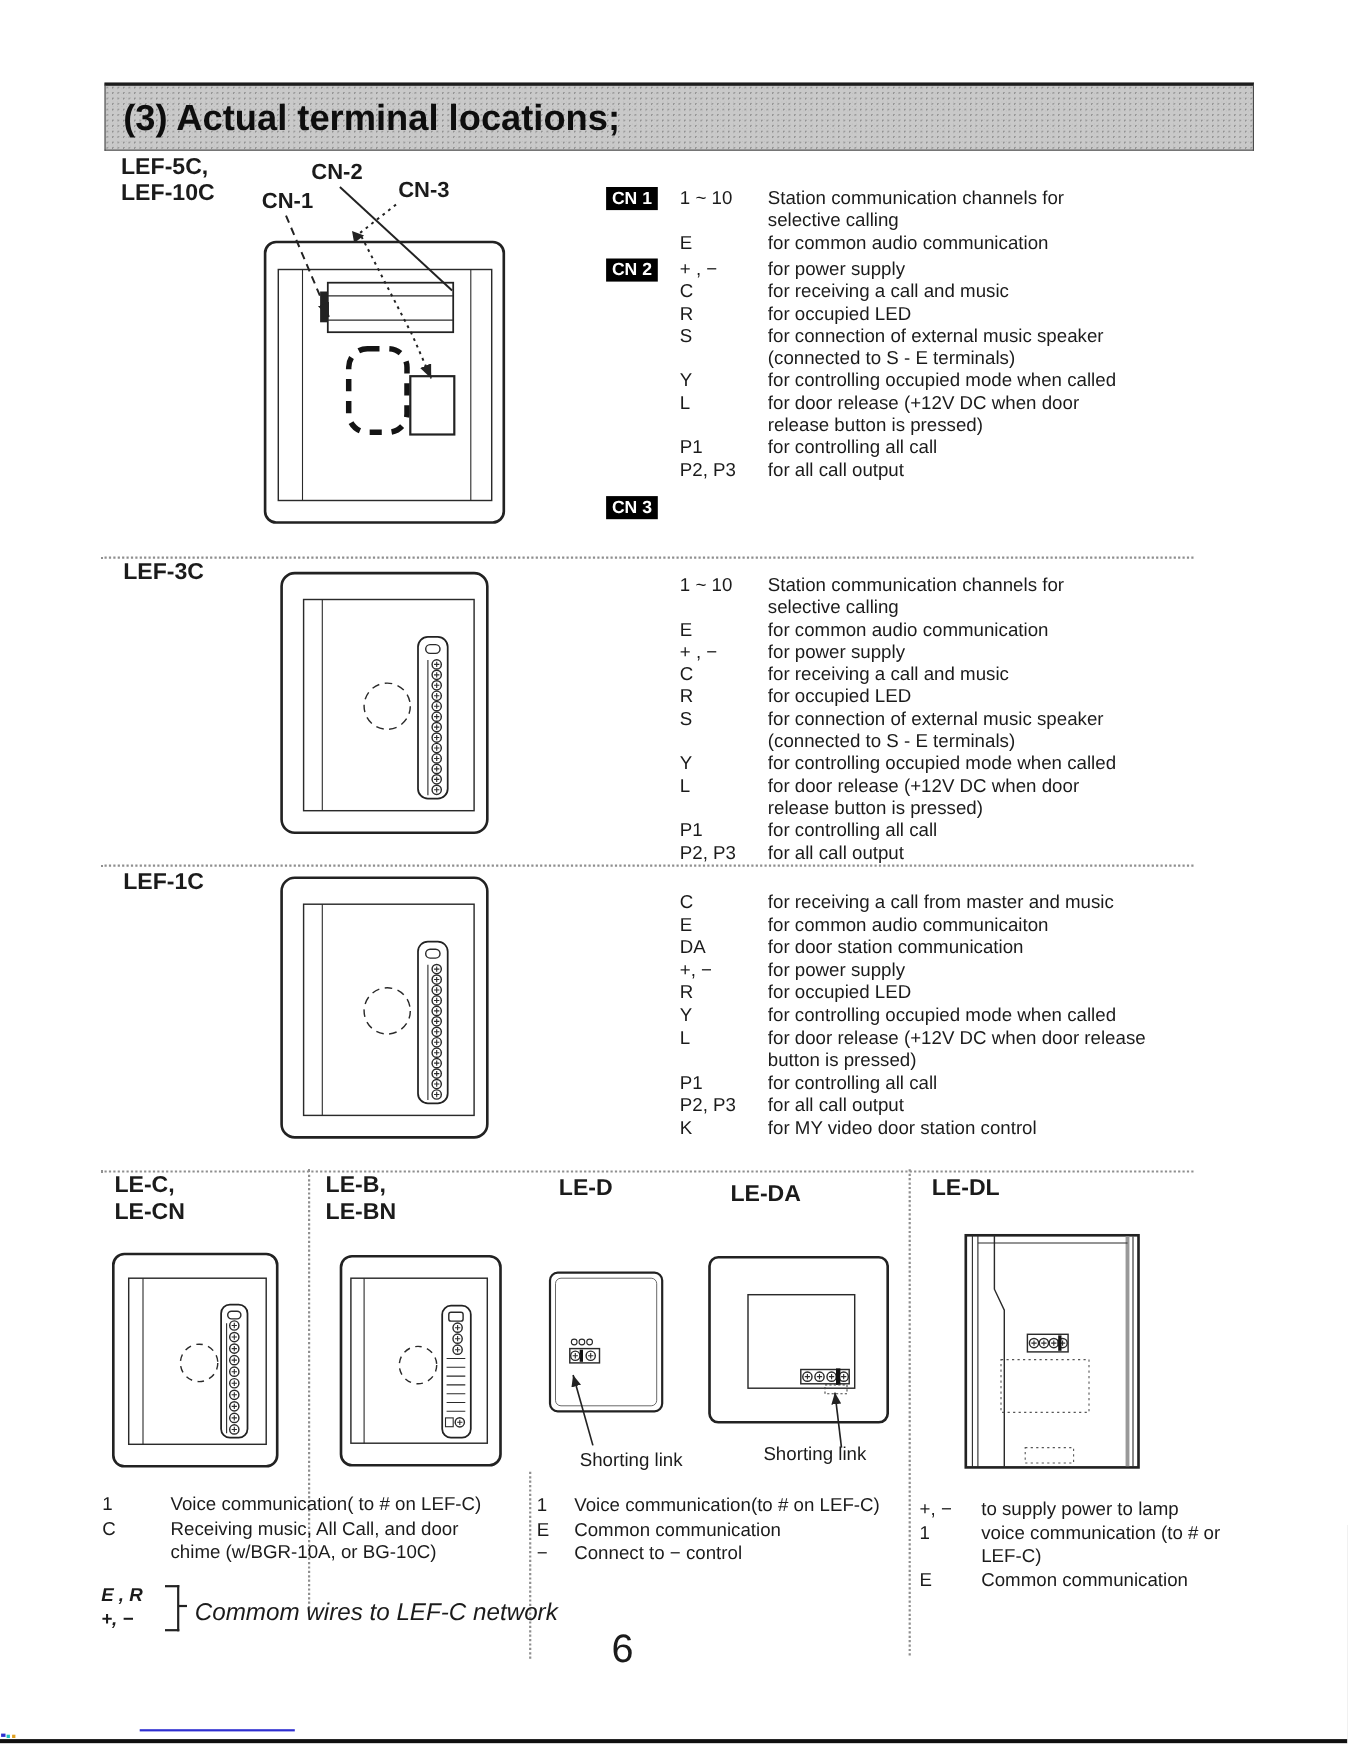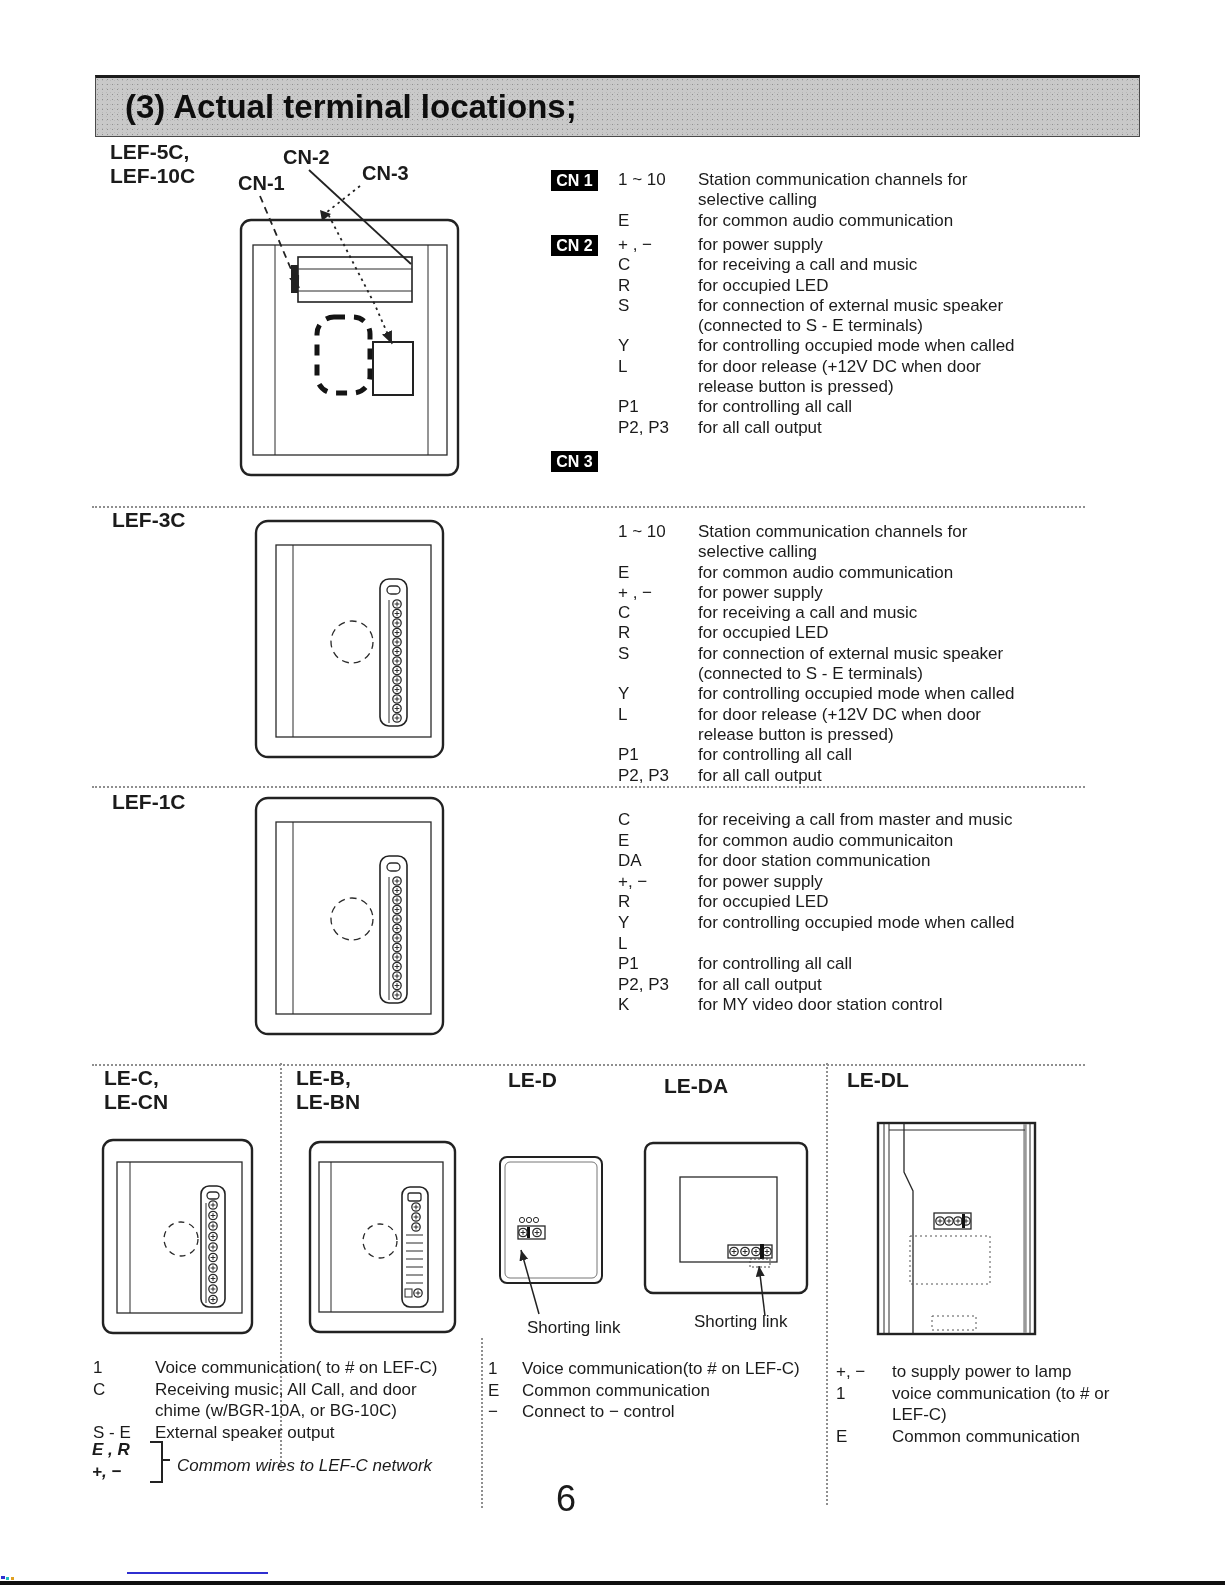--- a/index.html
+++ b/index.html
@@ -6,39 +6,39 @@
   .page{position:relative;width:1225px;height:1585px;margin:0 auto;background:#ffffff;
         font-family:"Liberation Sans","DejaVu Sans",sans-serif;color:#1b1b1b;overflow:hidden;}
   .abs{position:absolute;}
   
   .banner{left:95px;top:75px;width:1045px;height:62px;display:flex;align-items:center;
           background-color:#c9c9c9;
           background-image:radial-gradient(circle at 30% 30%,#909090 14%,transparent 15%),
                            radial-gradient(circle at 70% 70%,#b8b8b8 14%,transparent 15%);
           background-size:5px 5px,4px 4px;
           border:1px solid #4a4a4a;border-top:3px solid #1c1c1c;box-sizing:border-box;}
-  .banner-text{font-size:33px;font-weight:bold;padding-left:29px;color:#0e0e0e;}
+  .banner-text{font-size:33px;font-weight:bold;padding-left:16px;color:#0e0e0e;}
   .model{font-size:21px;font-weight:bold;line-height:24px;}
   .cnlabel{font-size:20px;font-weight:bold;}
   .badge{background:#000;color:#fff;font-weight:bold;font-size:16px;width:47px;height:21px;
          display:flex;align-items:center;justify-content:center;}
   .rows{font-size:17px;line-height:20.3px;width:560px;}
   .trow{display:flex;}
   .term{width:80px;font-weight:normal;flex:none;}
   .notes{font-size:17px;line-height:21.5px;--tw:62px;width:400px;}
   .notes .term{width:var(--tw);}
   .sep{border-top:2px dotted #8f8f8f;height:0;}
   .vdiv{border-left:2px dotted #8f8f8f;width:0;}
   .shorting{font-size:17px;}
   .pagenum{font-size:36px;}
   .bracket{display:flex;align-items:center;font-style:italic;}
   .bracket-terms{font-size:17px;font-weight:bold;line-height:21.5px;width:50px;}
   .bracket-glyph{width:11px;height:38px;border:2px solid #222;border-left:none;margin:3px 0 0 8px;position:relative;}
   .bracket-glyph::after{content:"";position:absolute;right:-9px;top:16px;width:8px;height:2px;background:#222;}
-  .bracket-text{font-size:17px;margin:11px 0 0 14px;}
+  .bracket-text{font-size:22px;margin:11px 0 0 14px;}
   
   .s10{fill:none;stroke:#2a2a2a;stroke-width:1;}
   .s12{fill:none;stroke:#2a2a2a;stroke-width:1.3;}
   .s16{fill:none;stroke:#222;stroke-width:1.6;}
   .s20{fill:none;stroke:#222;stroke-width:2;}
   .s25{fill:none;stroke:#222;stroke-width:2.4;}
 </style>
 </head>
 <body>
 
@@ -289,20 +289,24 @@
         </span>
       </div>
       <div class="trow">
         <span class="term">Y</span>
         <span class="tdesc">
           <div>for controlling occupied mode when called</div>
         </span>
       </div>
       <div class="trow">
         <span class="term">L</span>
+        <span class="tdesc">
+          <div>for door release (+12V DC when door release</div>
+          <div>button is pressed)</div>
+        </span>
       </div>
       <div class="trow">
         <span class="term">P1</span>
         <span class="tdesc">
           <div>for controlling all call</div>
         </span>
       </div>
       <div class="trow">
         <span class="term">P2, P3</span>
         <span class="tdesc">
@@ -434,26 +438,20 @@
           <div>Voice communication( to # on LEF-C)</div>
         </span>
       </div>
       <div class="trow">
         <span class="term">C</span>
         <span class="tdesc">
           <div>Receiving music, All Call, and door</div>
           <div>chime (w/BGR-10A, or BG-10C)</div>
         </span>
       </div>
-      <div class="trow">
-        <span class="term">S - E</span>
-        <span class="tdesc">
-          <div>External speaker output</div>
-        </span>
-      </div>
     </div>
   <div class="abs bracket" style="left:92px;top:1438px">
     <div class="bracket-terms">
       <div>E , R</div>
       <div>+, −</div>
     </div>
     <div class="bracket-glyph"></div>
     <div class="bracket-text">Commom wires to LEF-C network</div>
   </div>
   <div class="abs notes" style="left:488px;top:1358px;--tw:34px">

